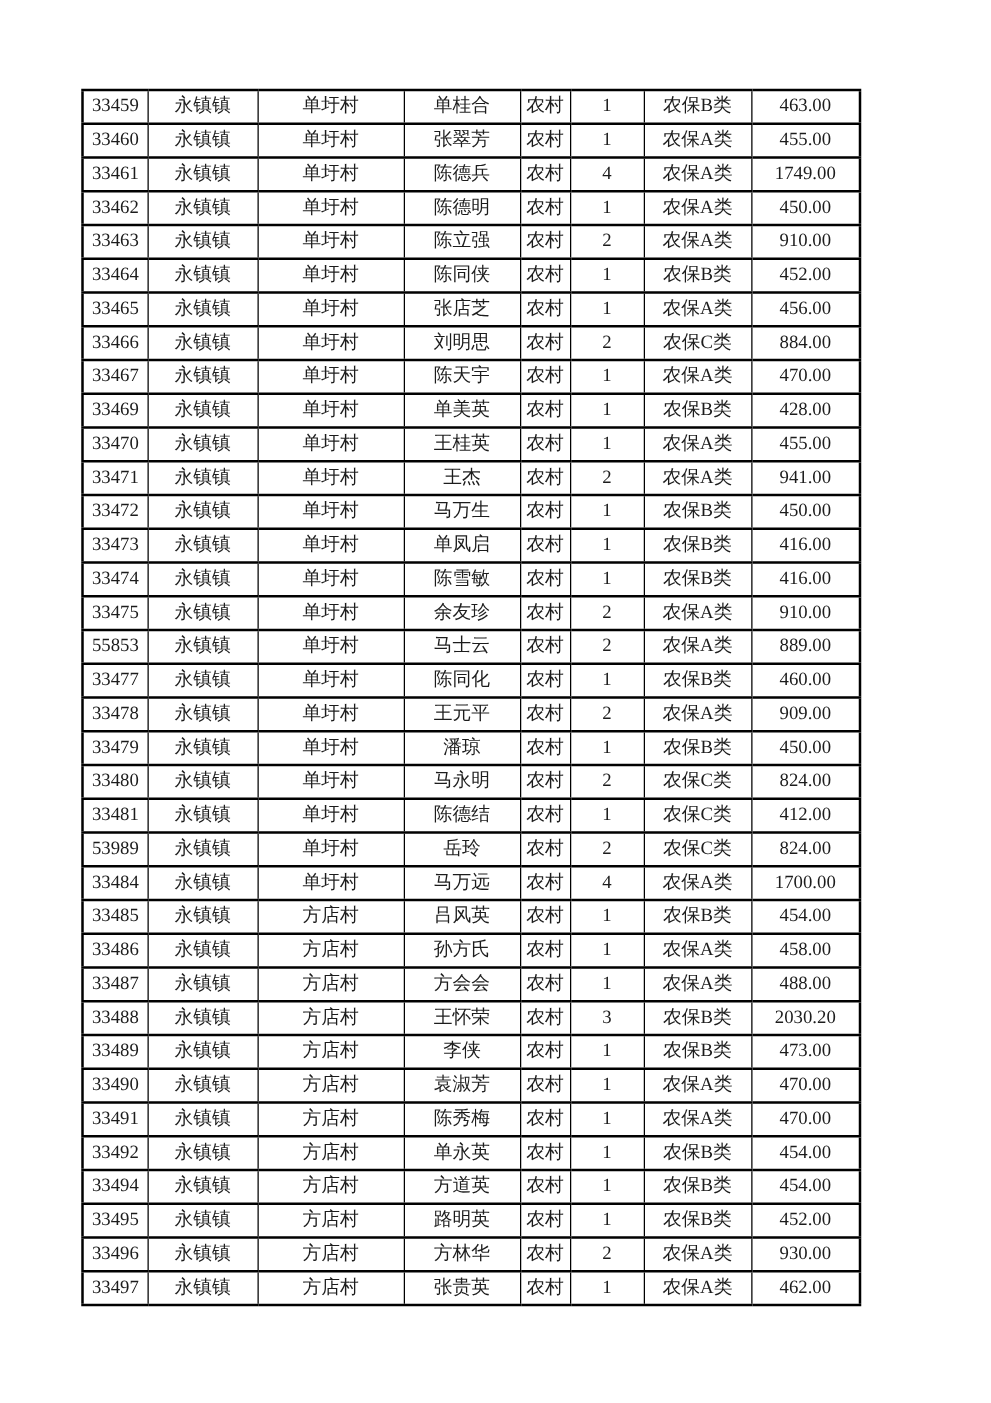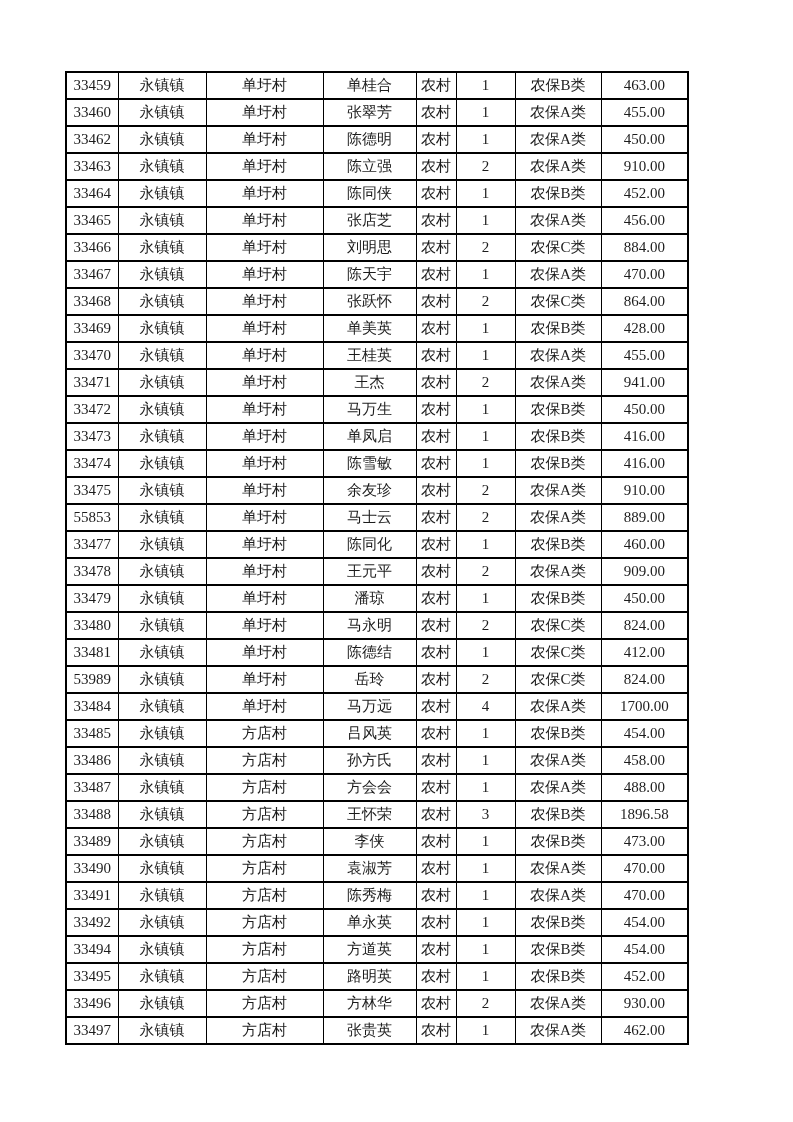--- a/index.html
+++ b/index.html
@@ -81,20 +81,30 @@
     <td>33460</td>
     <td>永镇镇</td>
     <td>单圩村</td>
     <td>张翠芳</td>
     <td>农村</td>
     <td>1</td>
     <td>农保A类</td>
     <td>455.00</td>
   </tr>
         <tr>
+    <td>33461</td>
+    <td>永镇镇</td>
+    <td>单圩村</td>
+    <td>陈德兵</td>
+    <td>农村</td>
+    <td>4</td>
+    <td>农保A类</td>
+    <td>1749.00</td>
+  </tr>
+        <tr>
     <td>33462</td>
     <td>永镇镇</td>
     <td>单圩村</td>
     <td>陈德明</td>
     <td>农村</td>
     <td>1</td>
     <td>农保A类</td>
     <td>450.00</td>
   </tr>
         <tr>
@@ -141,30 +151,20 @@
     <td>33467</td>
     <td>永镇镇</td>
     <td>单圩村</td>
     <td>陈天宇</td>
     <td>农村</td>
     <td>1</td>
     <td>农保A类</td>
     <td>470.00</td>
   </tr>
         <tr>
-    <td>33468</td>
-    <td>永镇镇</td>
-    <td>单圩村</td>
-    <td>张跃怀</td>
-    <td>农村</td>
-    <td>2</td>
-    <td>农保C类</td>
-    <td>864.00</td>
-  </tr>
-        <tr>
     <td>33469</td>
     <td>永镇镇</td>
     <td>单圩村</td>
     <td>单美英</td>
     <td>农村</td>
     <td>1</td>
     <td>农保B类</td>
     <td>428.00</td>
   </tr>
         <tr>
@@ -338,21 +338,21 @@
     <td>488.00</td>
   </tr>
         <tr>
     <td>33488</td>
     <td>永镇镇</td>
     <td>方店村</td>
     <td>王怀荣</td>
     <td>农村</td>
     <td>3</td>
     <td>农保B类</td>
-    <td>1896.58</td>
+    <td>2030.20</td>
   </tr>
         <tr>
     <td>33489</td>
     <td>永镇镇</td>
     <td>方店村</td>
     <td>李侠</td>
     <td>农村</td>
     <td>1</td>
     <td>农保B类</td>
     <td>473.00</td>

